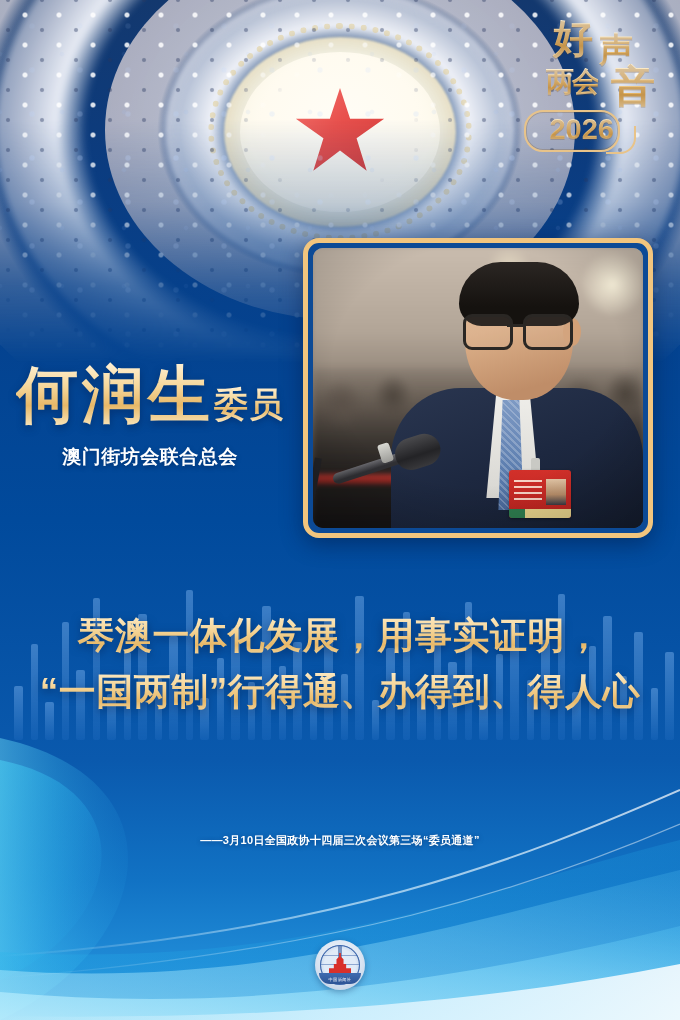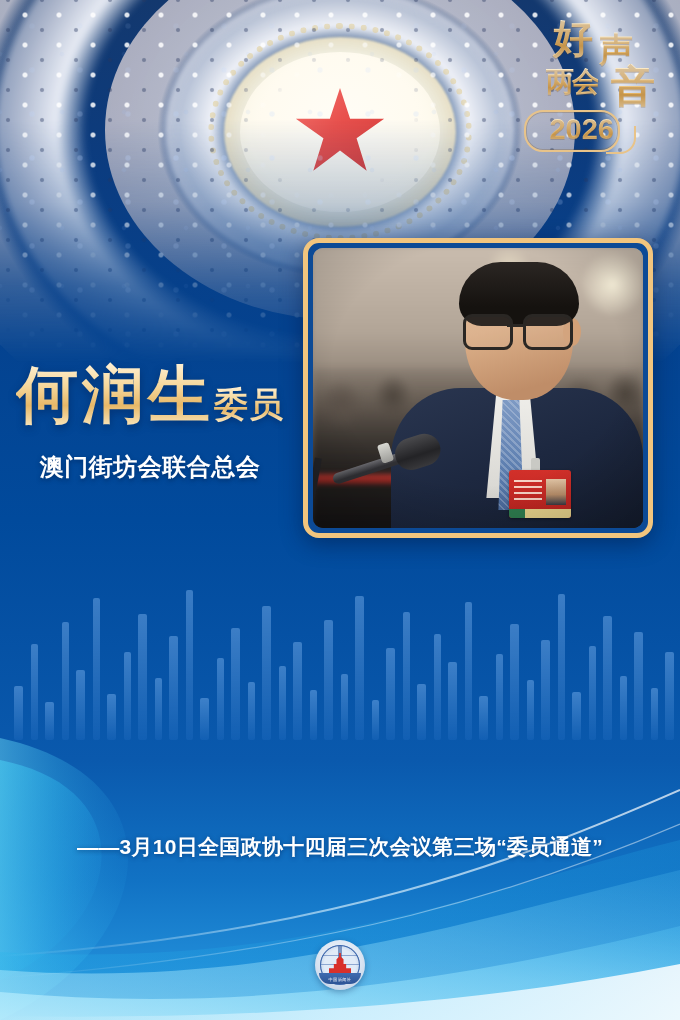--- a/index.html
+++ b/index.html
@@ -222,38 +222,38 @@
     -webkit-background-clip:text;background-clip:text;
     -webkit-text-fill-color:transparent;
     color:#f3d497;
   }
   .name-wrap{position:absolute;left:0;top:364px;width:300px;text-align:center;}
   .name-row{white-space:nowrap;line-height:1;}
   .name-main{font-size:62px;font-weight:700;letter-spacing:4px;
     filter:drop-shadow(0 3px 4px rgba(0,25,70,.45));}
   .name-title{font-size:34px;font-weight:700;letter-spacing:1px;
     filter:drop-shadow(0 2px 3px rgba(0,25,70,.45));}
-  .org{margin-top:24px;color:#ffffff;font-size:24px;font-weight:700;line-height:1.42;letter-spacing:.5px;
+  .org{margin-top:18px;color:#ffffff;font-size:19px;font-weight:700;line-height:1.42;letter-spacing:.5px;
     text-shadow:0 2px 4px rgba(0,25,70,.5);}
 
   
   .quote{
     position:absolute;left:0;top:608px;width:680px;
     text-align:center;
   }
   .q-line{
     font-size:37px;font-weight:700;line-height:1.52;letter-spacing:.5px;
     white-space:nowrap;
     filter:drop-shadow(0 3px 5px rgba(0,20,60,.5));
   }
 
   
   .caption{
     position:absolute;left:0;top:833px;width:680px;text-align:center;
-    color:#ffffff;font-size:21px;font-weight:700;letter-spacing:.3px;
+    color:#ffffff;font-size:11px;font-weight:700;letter-spacing:.3px;
     text-shadow:0 1px 4px rgba(0,30,80,.5);
     white-space:nowrap;
   }
 
   
   .emblem{
     position:absolute;left:50%;top:940px;transform:translateX(-50%);
     width:50px;height:50px;border-radius:50%;
     background:radial-gradient(circle at 50% 38%, #f2f6fb 0%, #dfe8f4 48%, #b9c9e0 100%);
     box-shadow:0 2px 6px rgba(0,30,80,.35);
@@ -429,20 +429,24 @@
 
   <div class="name-wrap">
     <div class="name-row">
       <span class="gold name-main">何润生</span><span class="gold name-title">委员</span>
     </div>
     <div class="org">
       <div>澳门街坊会联合总会</div>
     </div>
   </div>
 
+  <div class="quote">
+    <div class="q-line gold">琴澳一体化发展，用事实证明，</div>
+    <div class="q-line gold">“一国两制”行得通、办得到、得人心</div>
+  </div>
 
   <div class="caption">——3月10日全国政协十四届三次会议第三场“委员通道”</div>
 
   <div class="emblem">
     <span class="glb"></span>
     <span class="mer"></span>
     <span class="tower"></span>
     <span class="ribbon">
         <span>中国新闻社</span>
       </span>

